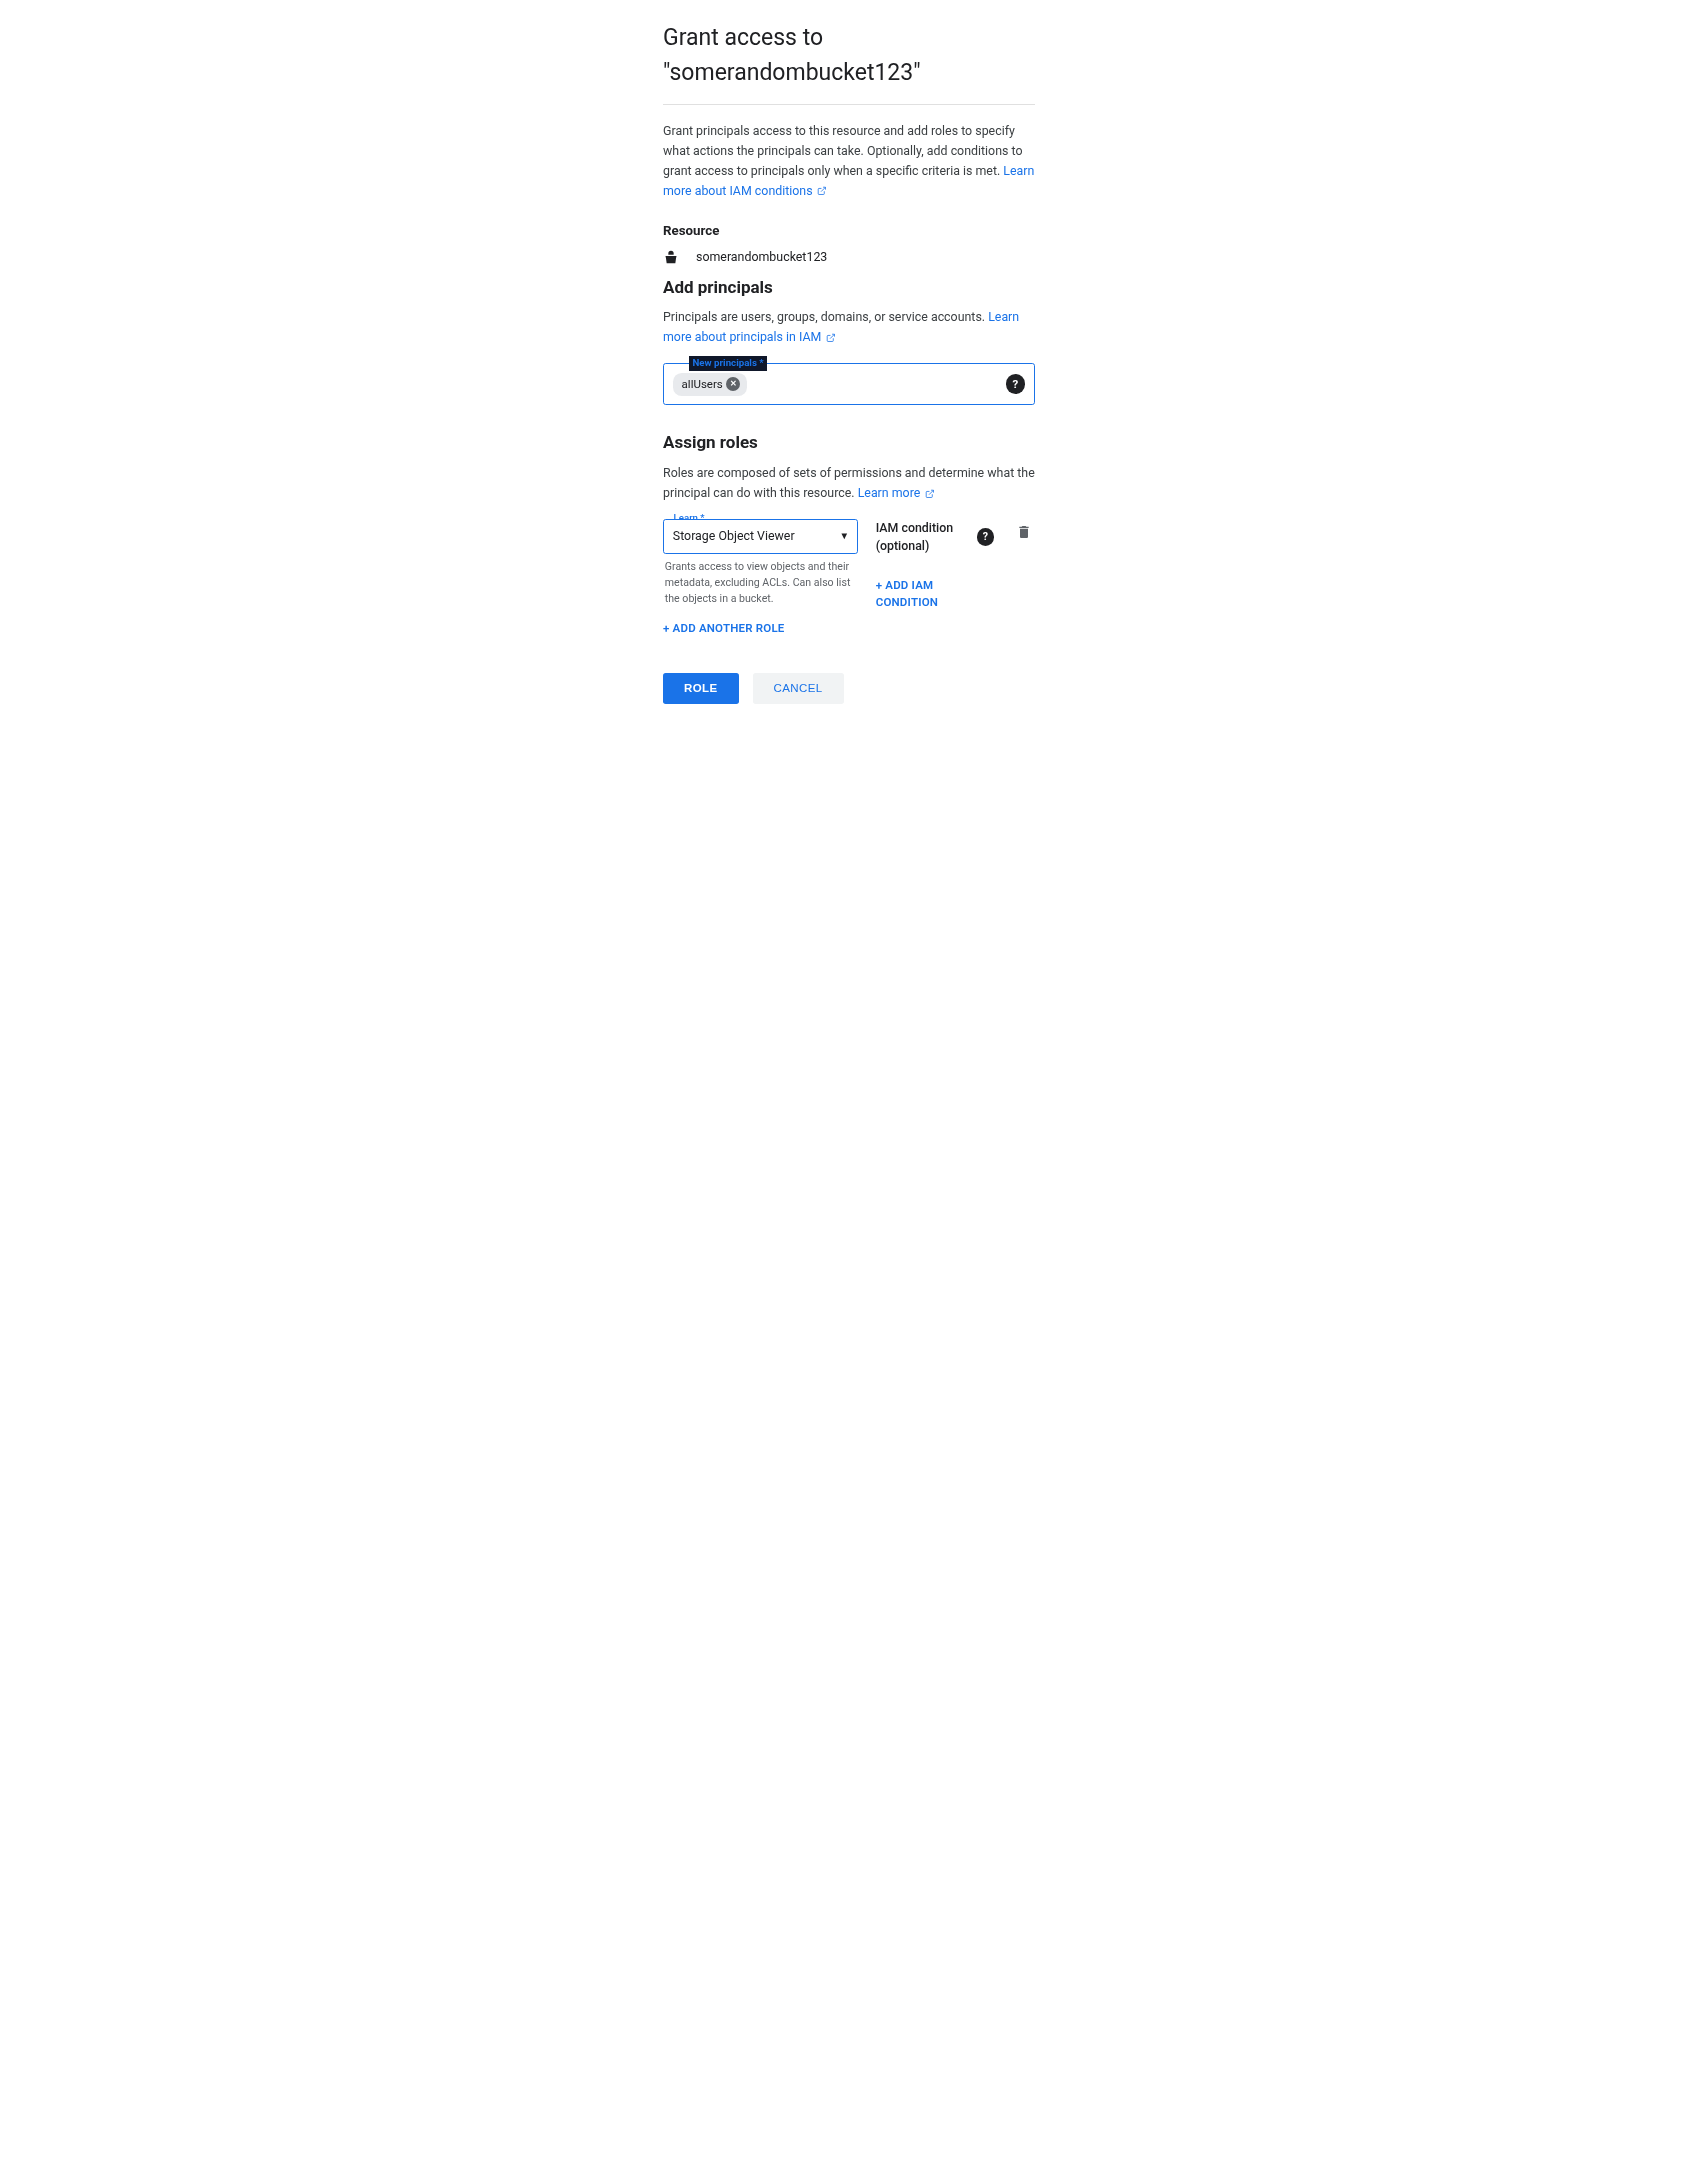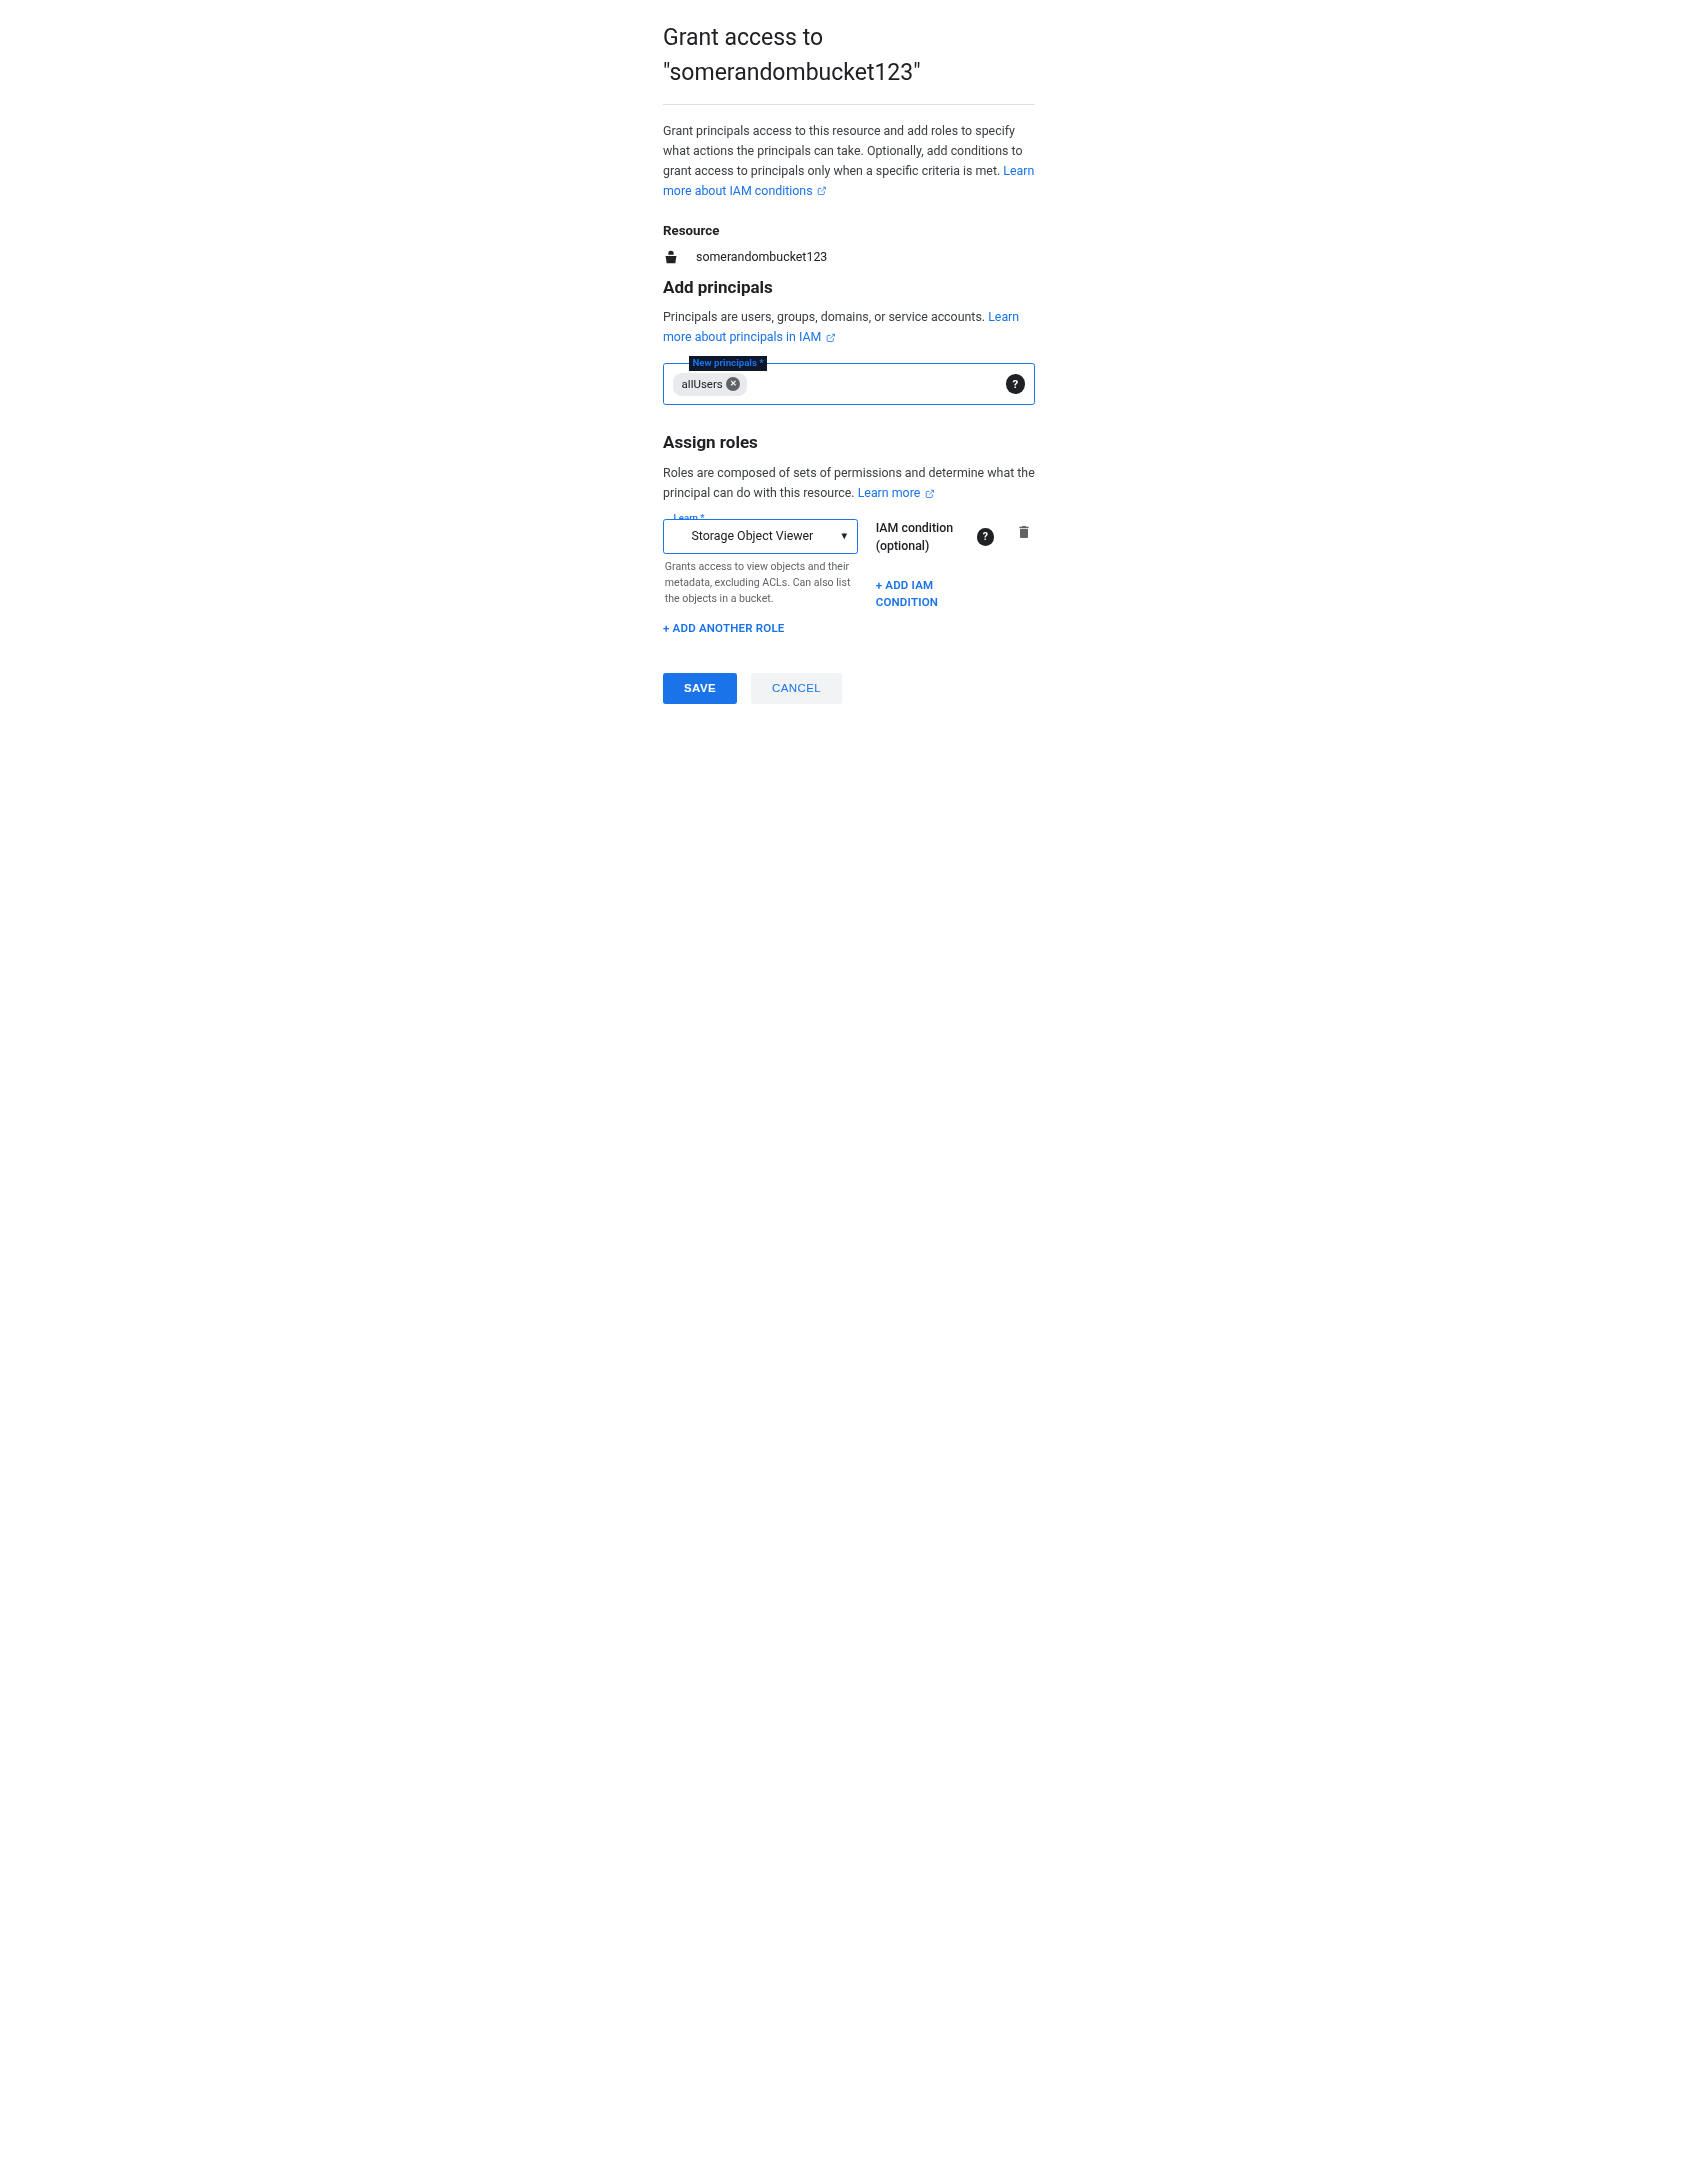--- a/index.html
+++ b/index.html
@@ -206,21 +206,21 @@
     .role-select-wrapper {
       position: relative;
       border: 0.9px solid #1a73e8;
       border-radius: 2.7px;
       padding: 7px 25px 7px 8.8px;
       font-size: 12.4px;
       color: #202124;
       cursor: pointer;
       display: flex;
       align-items: center;
-      justify-content: center;
+      justify-content: flex-start;
       background: #fff;
       min-height: 35px;
     }
 
     .role-select-box {
       position: relative;
     }
 
     .dropdown-arrow {
       position: absolute;
@@ -427,19 +427,19 @@
           <path d="M6 19c0 1.1.9 2 2 2h8c1.1 0 2-.9 2-2V7H6v12zM19 4h-3.5l-1-1h-5l-1 1H5v2h14V4z"></path>
         </svg>
       </div>
     </div>
 
     <a class="add-role-btn" href="#">
       <span>+ ADD ANOTHER ROLE</span>
     </a>
 
     <div class="action-buttons">
-      <button class="save-btn">SAVE</button>
+      <button class="save-btn">ROLE</button>
       <button class="cancel-btn">CANCEL</button>
     </div>
   </div>
 
 </div>
 
 
 </body></html>

